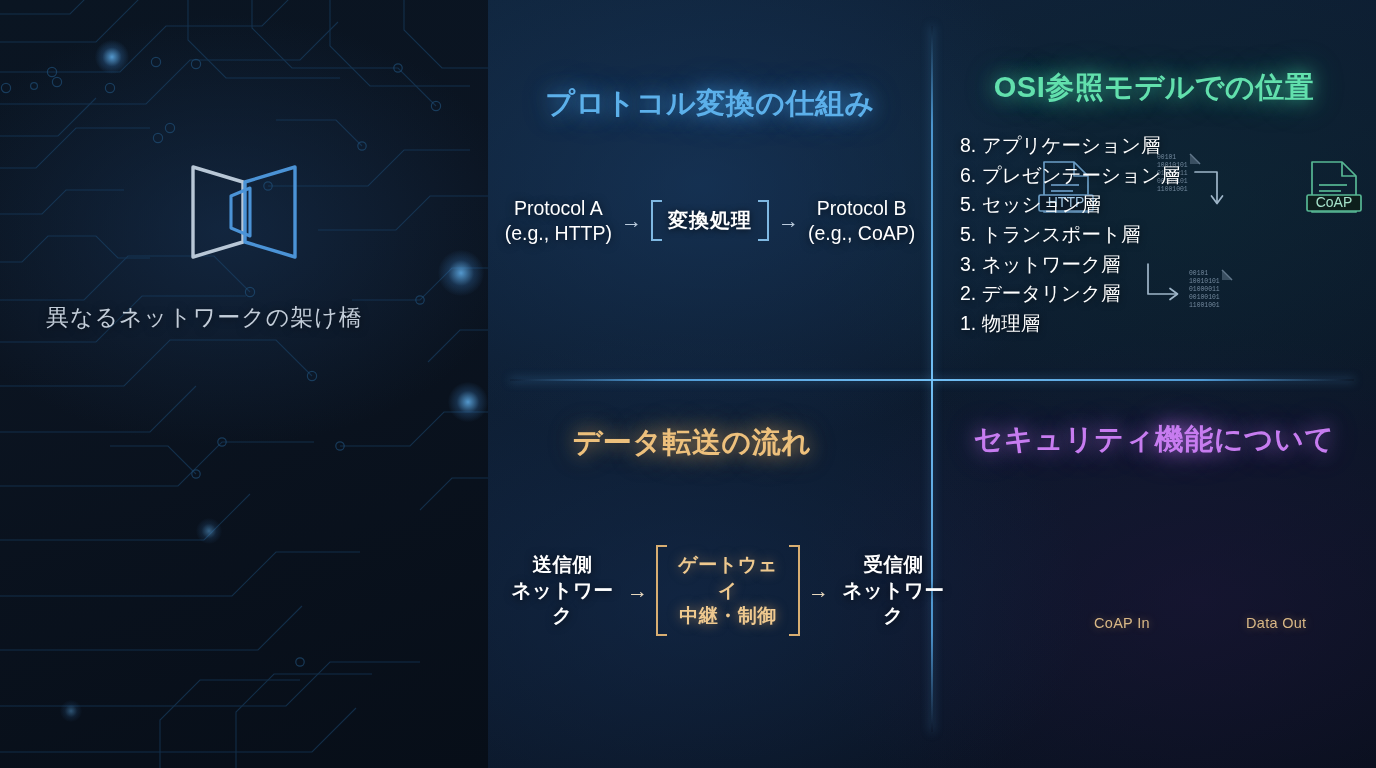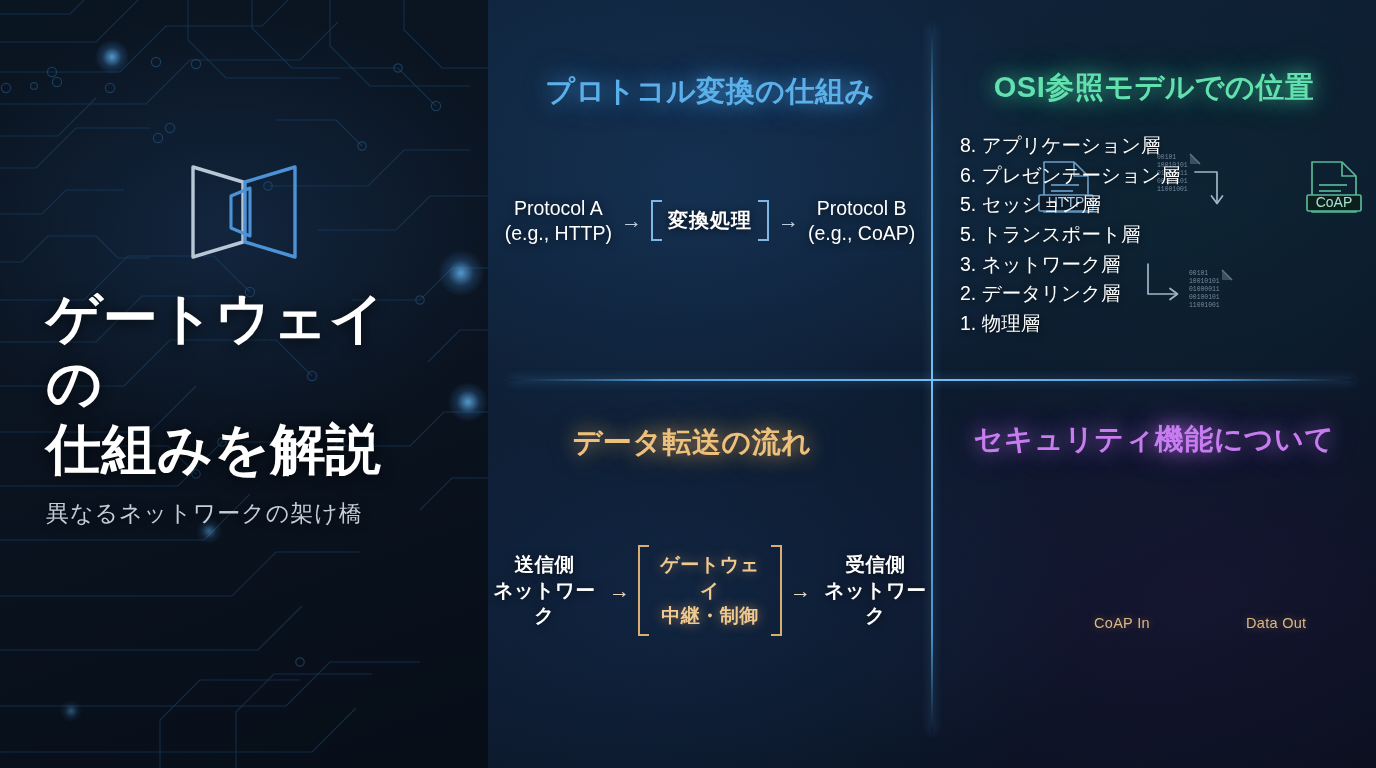--- a/index.html
+++ b/index.html
@@ -82,21 +82,21 @@
     background:linear-gradient(to bottom,
       rgba(90,175,240,0) 0%,
       rgba(90,175,240,.80) 14%,
       rgba(120,200,255,.95) 50%,
       rgba(90,175,240,.80) 86%,
       rgba(90,175,240,0) 100%);
     box-shadow:0 0 10px rgba(90,175,240,.5);
   }
 
   .quad{position:absolute;box-sizing:border-box;}
-  #quad-tl{left:0;   top:4px;   width:444px;height:380px;}
+  #quad-tl{left:0;   top:16px;   width:444px;height:380px;}
   #quad-tr{left:444px;top:0;  width:444px;height:476px;}
   #quad-bl{left:0;   top:380px;width:408px;height:388px;}
   #quad-br{left:444px;top:380px;width:444px;height:388px;}
 
   .quad-title{
     text-align:center;margin:0;
     font-weight:700;font-size:29px;letter-spacing:.5px;
   }
   #t-tl{padding-top:68px;color:#5cb0ea;text-shadow:0 0 18px rgba(70,160,230,.75),0 0 34px rgba(60,140,220,.45);}
   #t-tr{padding-top:68px;color:#62e0ad;text-shadow:0 0 18px rgba(70,220,165,.70),0 0 34px rgba(50,200,150,.40);}
@@ -142,21 +142,21 @@
     display:flex;flex-direction:column;gap:2px;
   }
   .osi-item{
     color:#ffffff;font-size:19.5px;line-height:1.42;font-weight:400;
     white-space:nowrap;text-shadow:0 1px 7px rgba(0,0,0,.65);
   }
 
   
   #flow-row{
     position:absolute;left:0;top:545px;width:444px;
-    display:flex;align-items:center;justify-content:center;gap:8px;
+    display:flex;align-items:center;justify-content:center;gap:8px;padding-left:18px;
   }
   .net-label{
     color:#ffffff;font-size:19.5px;font-weight:700;line-height:1.32;
     text-align:center;white-space:pre-line;letter-spacing:.5px;
     text-shadow:0 1px 8px rgba(0,0,0,.7);
   }
   .flow-arrow-amber{color:#e8d8bd;font-size:21px;line-height:1;}
   .bracket-box.amber .bk{border-color:#d8ae72;}
   #gw-core{
     color:#efc98f;font-size:19px;font-weight:700;line-height:1.35;
@@ -246,22 +246,20 @@
       <svg width="116" height="104" viewBox="0 0 116 104">
         <g fill="none" stroke-width="3.4" stroke-linejoin="round" stroke-linecap="round">
           <path d="M7 7 L57 22 L57 82 L7 97 Z" stroke="#b8c7d6"></path>
           <path d="M109 7 L59 22 L59 82 L109 97 Z" stroke="#4b93d6"></path>
           <path d="M45 36 L45 68 L64 76 L64 28 Z" stroke="#4b93d6" stroke-width="3.1"></path>
         </g>
       </svg>
     </div>
 
     <div id="left-text">
-      <h1 id="main-title">ゲートウェイの
-仕組みを解説</h1>
       <p id="sub-title">異なるネットワークの架け橋</p>
     </div>
   </div>
 
   <div id="right-area">
 
     <div class="div-h"></div>
     <div class="div-v"></div>
 
     <div class="quad" id="quad-tl">

